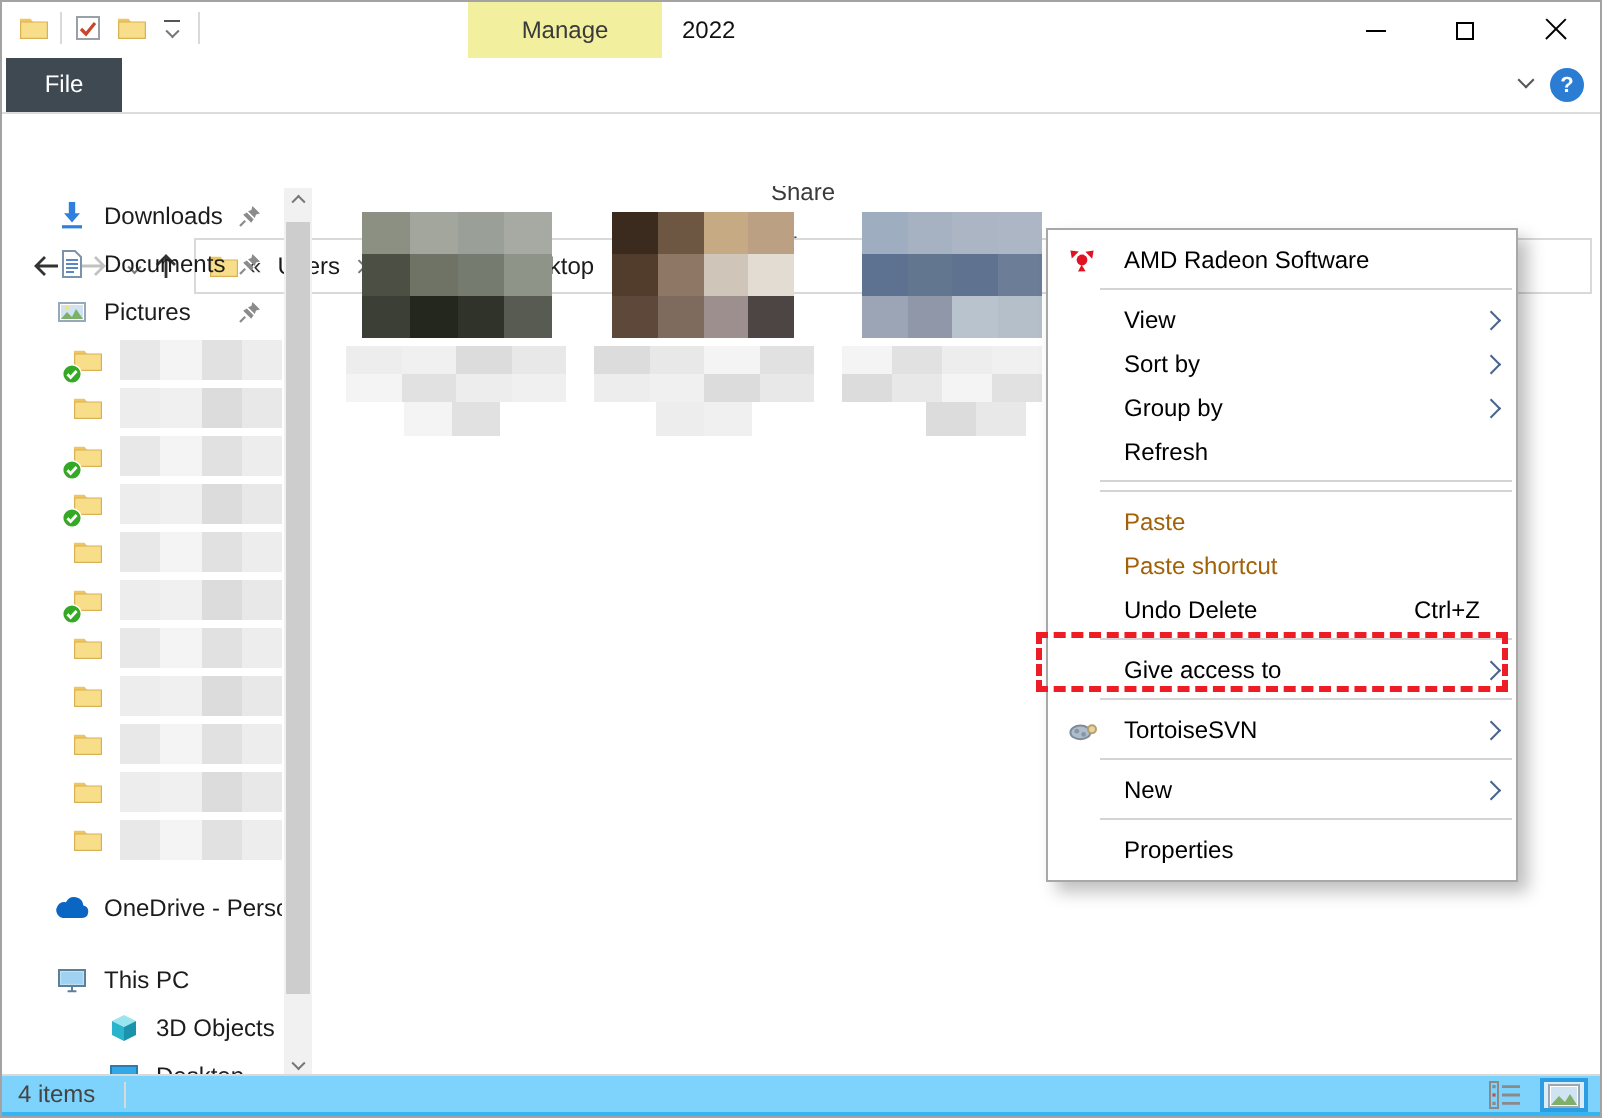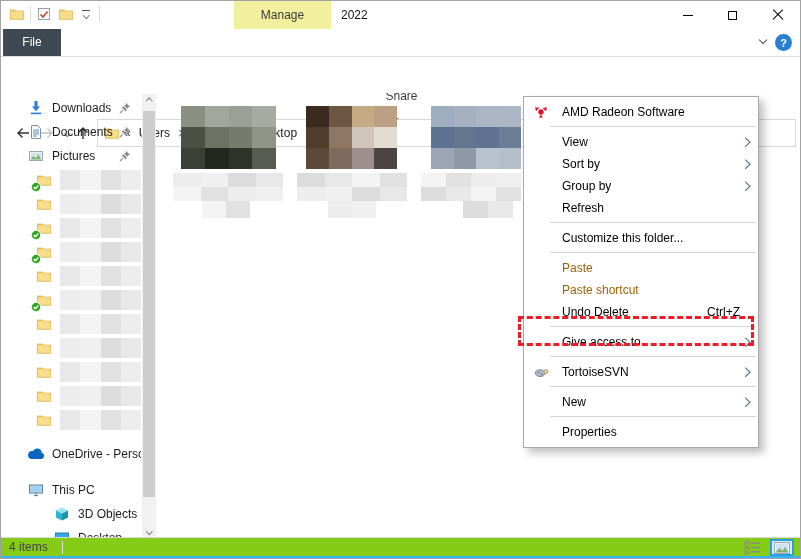--- a/index.html
+++ b/index.html
@@ -72,33 +72,33 @@
   .flabel .pcell { width:25%; height:50%; }
   .flabel.small .pcell { width:50%; height:100%; }
   .fb0 { left:172px; top:172px; width:110px; height:28px; }
   .fs0 { left:201px; top:200px; width:48px; height:17px; }
   .fb1 { left:296px; top:172px; width:110px; height:28px; }
   .fs1 { left:327px; top:200px; width:48px; height:17px; }
   .fb2 { left:420px; top:172px; width:100px; height:28px; }
   .fs2 { left:462px; top:200px; width:50px; height:17px; }
 
   
-  #ctx-menu { position:absolute; left:522px; top:95px; width:236px; background:#fff; border:1px solid #a8a8a8; box-shadow:5px 5px 8px rgba(0,0,0,.25); padding:4px 0; z-index:10; }
+  #ctx-menu { position:absolute; left:522px; top:113px; width:236px; background:#fff; border:1px solid #a8a8a8; box-shadow:5px 5px 8px rgba(0,0,0,.25); padding:4px 0; z-index:10; }
   .menu-item { position:relative; height:22px; display:flex; align-items:center; color:#000; }
   .menu-item.disabled { color:#a16207; }
   .mi-icon { position:absolute; left:9px; top:3px; width:16px; height:16px; }
   .mi-label { margin-left:38px; white-space:nowrap; }
   .mi-short { position:absolute; right:18px; }
   .mi-arrow { position:absolute; right:10px; top:8px; width:6.5px; height:6.5px; border-right:1.5px solid #4a648c; border-bottom:1.5px solid #4a648c; transform:rotate(-45deg); }
   .menu-sep { height:1px; background:#d4d4d4; margin:3px 2px 4px 26px; }
 
   #annotation-box { position:absolute; left:517px; top:315px; width:236px; height:30px; border:3px dashed #ee1c25; z-index:11; pointer-events:none; }
 
   
-  #statusbar { position:absolute; left:0; bottom:2px; width:100%; height:19px; border-top:1px solid #d9d9d9; background:#84cc16; display:flex; align-items:center; }
+  #statusbar { position:absolute; left:0; bottom:2px; width:100%; height:19px; border-top:1px solid #d9d9d9; background:#7dd3fc; display:flex; align-items:center; }
   #item-count { margin-left:8px; color:#444; }
   .stat-sep { width:1px; height:13px; background:#d9d9d9; margin-left:14px; }
   #view-btns { position:absolute; right:6px; top:1px; display:flex; align-items:center; }
   #details-view { width:18px; height:15px; margin-right:8px; }
   #thumb-view { width:24px; height:17px; border:2px solid #2c9ce3; background:#d9edfb; display:flex; align-items:center; justify-content:center; }
   #bottom-accent { position:absolute; left:0; bottom:0; width:100%; height:2px; background:#35b5f2; }
 </style>
 </head>
 <body>
 
@@ -587,23 +587,20 @@
         <span class="mi-arrow"></span>
       </div>
       <div class="menu-item">
         <span class="mi-label">Group by</span>
         <span class="mi-arrow"></span>
       </div>
       <div class="menu-item">
         <span class="mi-label">Refresh</span>
       </div>
       <div class="menu-sep"></div>
-      <div class="menu-item">
-        <span class="mi-label">Customize this folder...</span>
-      </div>
       <div class="menu-sep"></div>
       <div class="menu-item disabled">
         <span class="mi-label">Paste</span>
       </div>
       <div class="menu-item disabled">
         <span class="mi-label">Paste shortcut</span>
       </div>
       <div class="menu-item">
         <span class="mi-label">Undo Delete</span>
         <span class="mi-short">Ctrl+Z</span>

